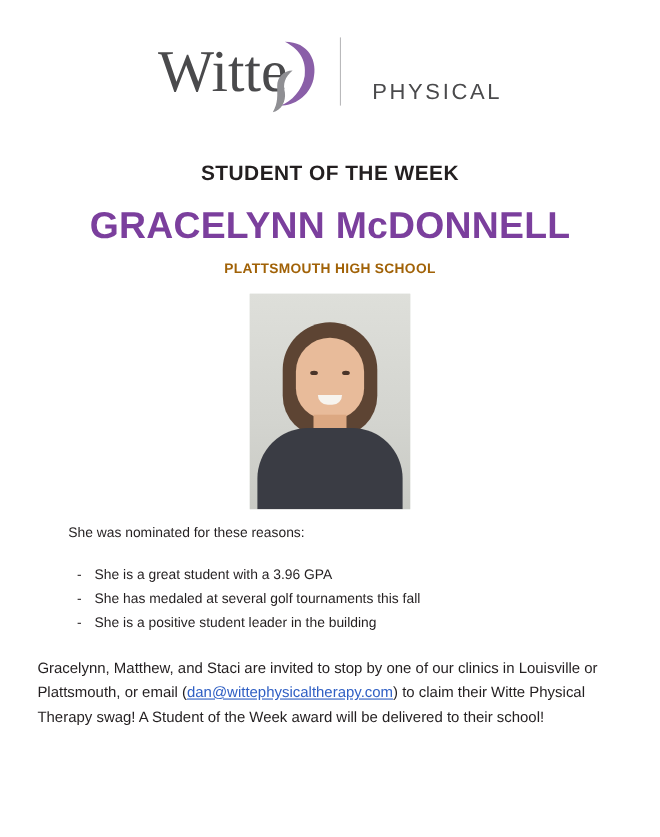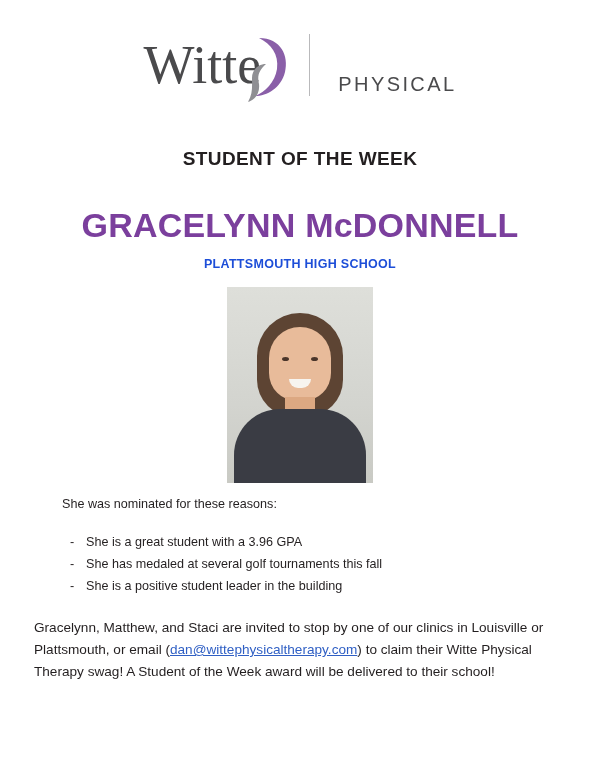--- a/index.html
+++ b/index.html
@@ -75,28 +75,28 @@
     font-weight: bold;
     letter-spacing: 0.4px;
     color: #231f20;
     margin-top: 40px;
   }
   .student-name {
     text-align: center;
     font-size: 34px;
     font-weight: bold;
     color: #7b3f9d;
-    margin-top: 36px;
+    margin-top: 16px;
     letter-spacing: 0.2px;
   }
   .school-name {
     text-align: center;
     font-size: 12.5px;
     font-weight: bold;
-    color: #1d4ed8;
+    color: #a16207;
     margin-top: 12px;
     letter-spacing: 0.3px;
   }
 
   
   .photo-wrap {
     display: flex;
     justify-content: center;
     margin-top: 16px;
   }

